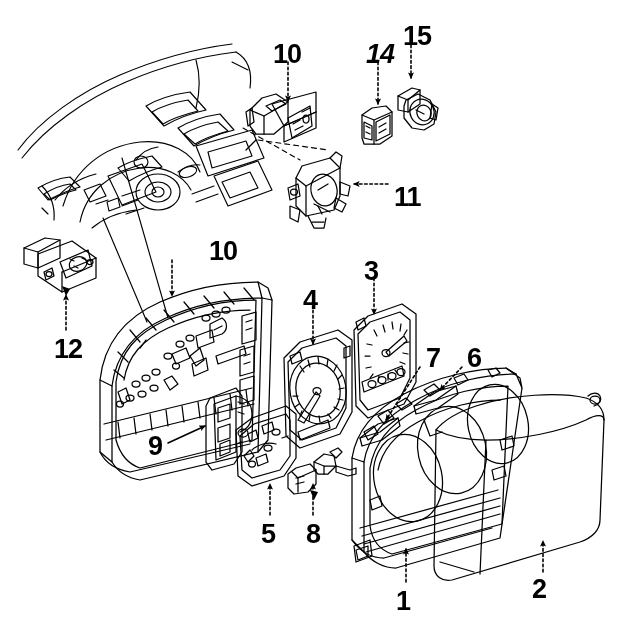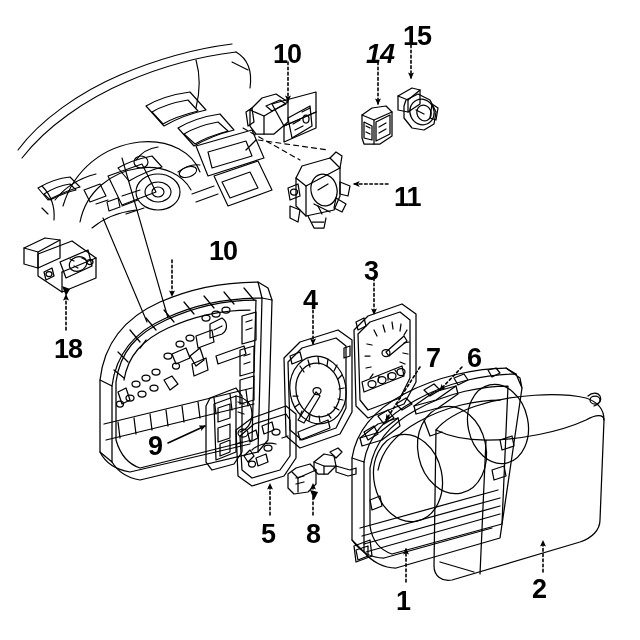--- a/index.html
+++ b/index.html
@@ -390,18 +390,18 @@
   <div class="callout-label" style="left:532px; top:576px;">2</div>
   <div class="callout-label" style="left:364px; top:258px;">3</div>
   <div class="callout-label" style="left:303px; top:287px;">4</div>
   <div class="callout-label" style="left:261px; top:521px;">5</div>
   <div class="callout-label" style="left:467px; top:345px;">6</div>
   <div class="callout-label" style="left:426px; top:345px;">7</div>
   <div class="callout-label" style="left:306px; top:521px;">8</div>
   <div class="callout-label" style="left:148px; top:433px;">9</div>
   <div class="callout-label" style="left:172px; top:238px;margin-left:37px;">10</div>
   <div class="callout-label" style="left:394px; top:184px;">11</div>
-  <div class="callout-label" style="left:54px;  top:336px;">18</div>
+  <div class="callout-label" style="left:54px;  top:336px;">12</div>
   <div class="callout-label" style="left:273px; top:41px;">10</div>
   <div class="callout-label" style="left:366px; top:41px;font-style:italic;">14</div>
   <div class="callout-label" style="left:403px; top:23px;">15</div>
 
 </div>
 
 </body></html>

